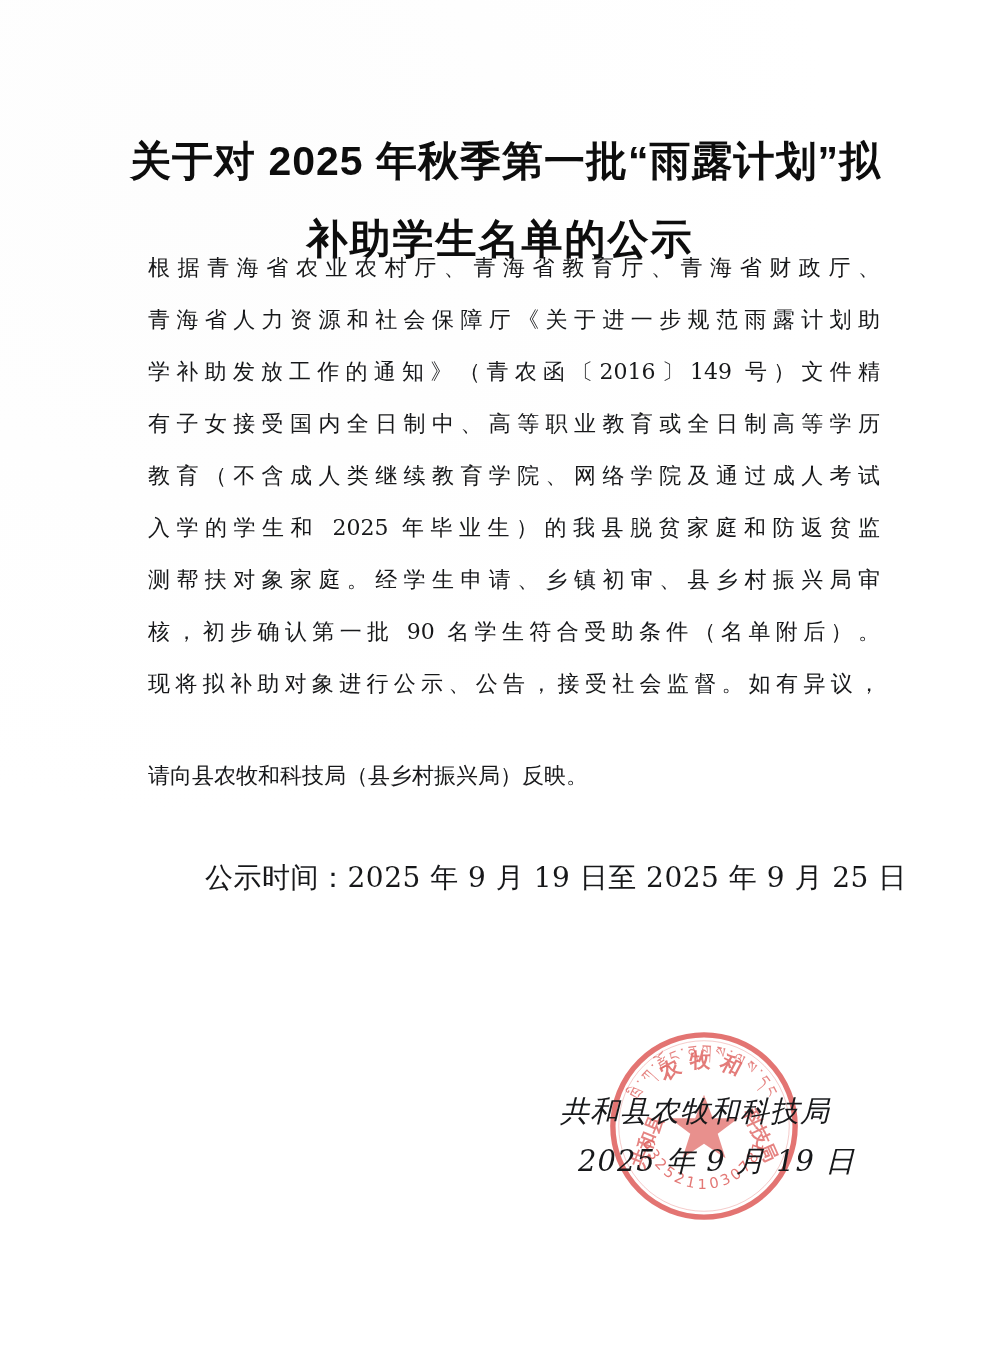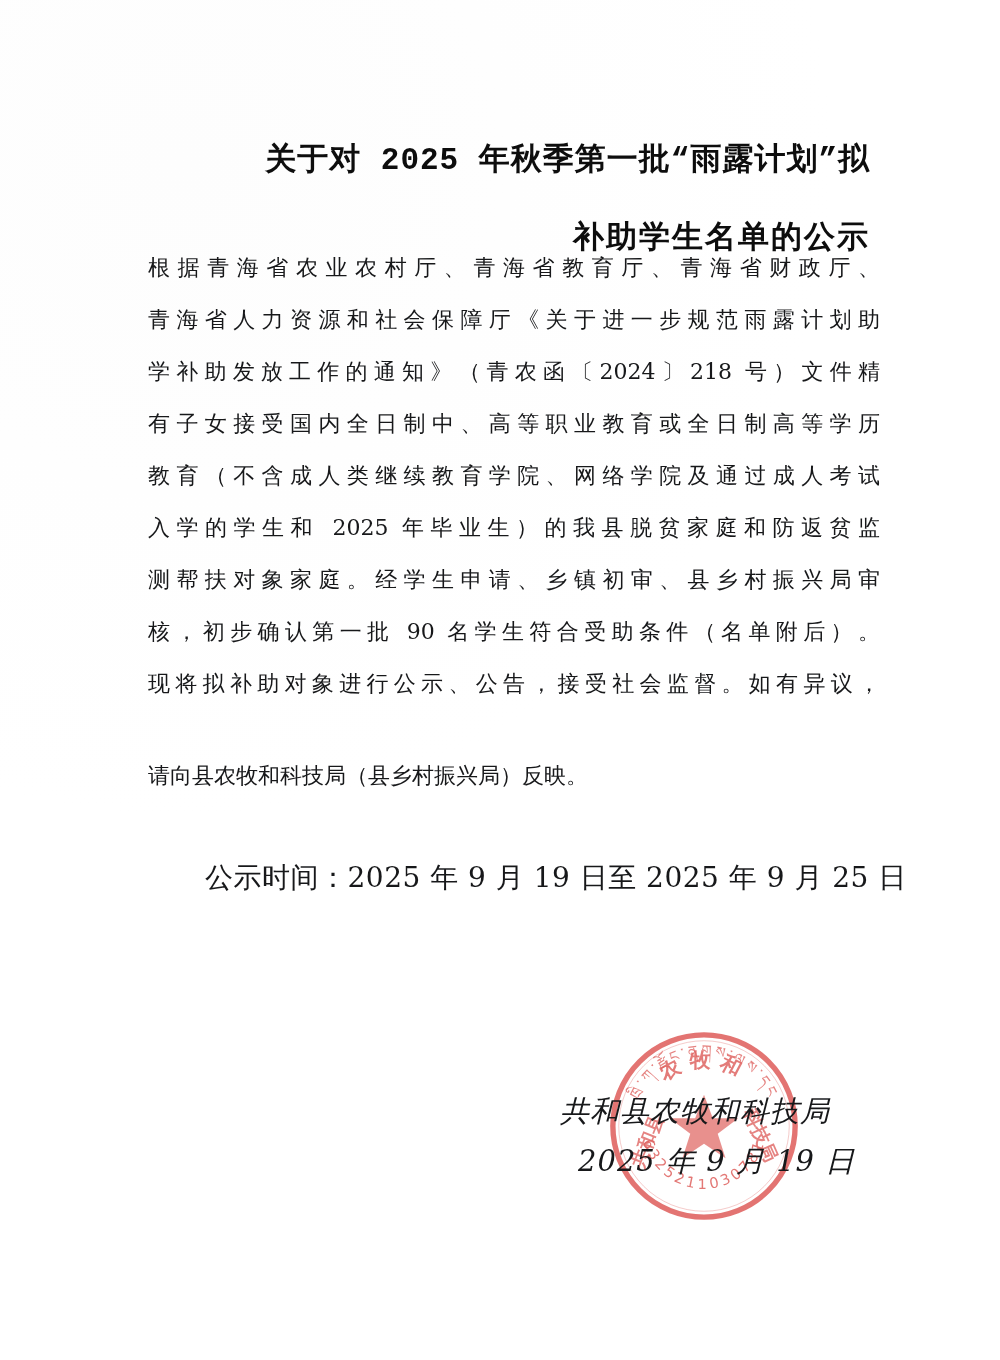--- a/index.html
+++ b/index.html
@@ -25,24 +25,24 @@
       radial-gradient(circle at 82% 78%, #fcfcfc 0%, #ffffff 50%),
       #ffffff;
   }
 
   
   .doc-title {
     position: absolute;
     left: 130px;
     top: 133px;
     width: 740px;
-    text-align: right;
-    font-family: Liberation Mono, monospace;
+    text-align: center;
+    font-family: Liberation Sans, sans-serif;
     font-weight: 700;
-    font-size: 31px;
+    font-size: 41px;
     line-height: 56px;
     letter-spacing: 1px;
     color: #0d0d0d;
   }
   .doc-title .tline { display: block; white-space: nowrap; }
   .doc-title .tline-2 { letter-spacing: 2px; margin-top: 22px; }
 
   
   .body-block {
     position: absolute;
@@ -132,21 +132,21 @@
 <div class="page">
 
   <div class="doc-title">
     <span class="tline tline-1">关于对 2025 年秋季第一批“雨露计划”拟</span>
     <span class="tline tline-2">补助学生名单的公示</span>
   </div>
 
   <div class="body-block">
     <div class="body-line just">根据青海省农业农村厅、青海省教育厅、青海省财政厅、</div>
     <div class="body-line just">青海省人力资源和社会保障厅《关于进一步规范雨露计划助</div>
-    <div class="body-line just">学补助发放工作的通知》（青农函〔2024〕218 号）文件精</div>
+    <div class="body-line just">学补助发放工作的通知》（青农函〔2016〕149 号）文件精</div>
     <div class="body-line just">有子女接受国内全日制中、高等职业教育或全日制高等学历</div>
     <div class="body-line just">教育（不含成人类继续教育学院、网络学院及通过成人考试</div>
     <div class="body-line just">入学的学生和 2025 年毕业生）的我县脱贫家庭和防返贫监</div>
     <div class="body-line just">测帮扶对象家庭。经学生申请、乡镇初审、县乡村振兴局审</div>
     <div class="body-line just">核，初步确认第一批 90 名学生符合受助条件（名单附后）。</div>
     <div class="body-line just">现将拟补助对象进行公示、公告，接受社会监督。如有异议，</div>
     <div class="body-line last">请向县农牧和科技局（县乡村振兴局）反映。</div>
   </div>
 
   <div class="meta-block">

